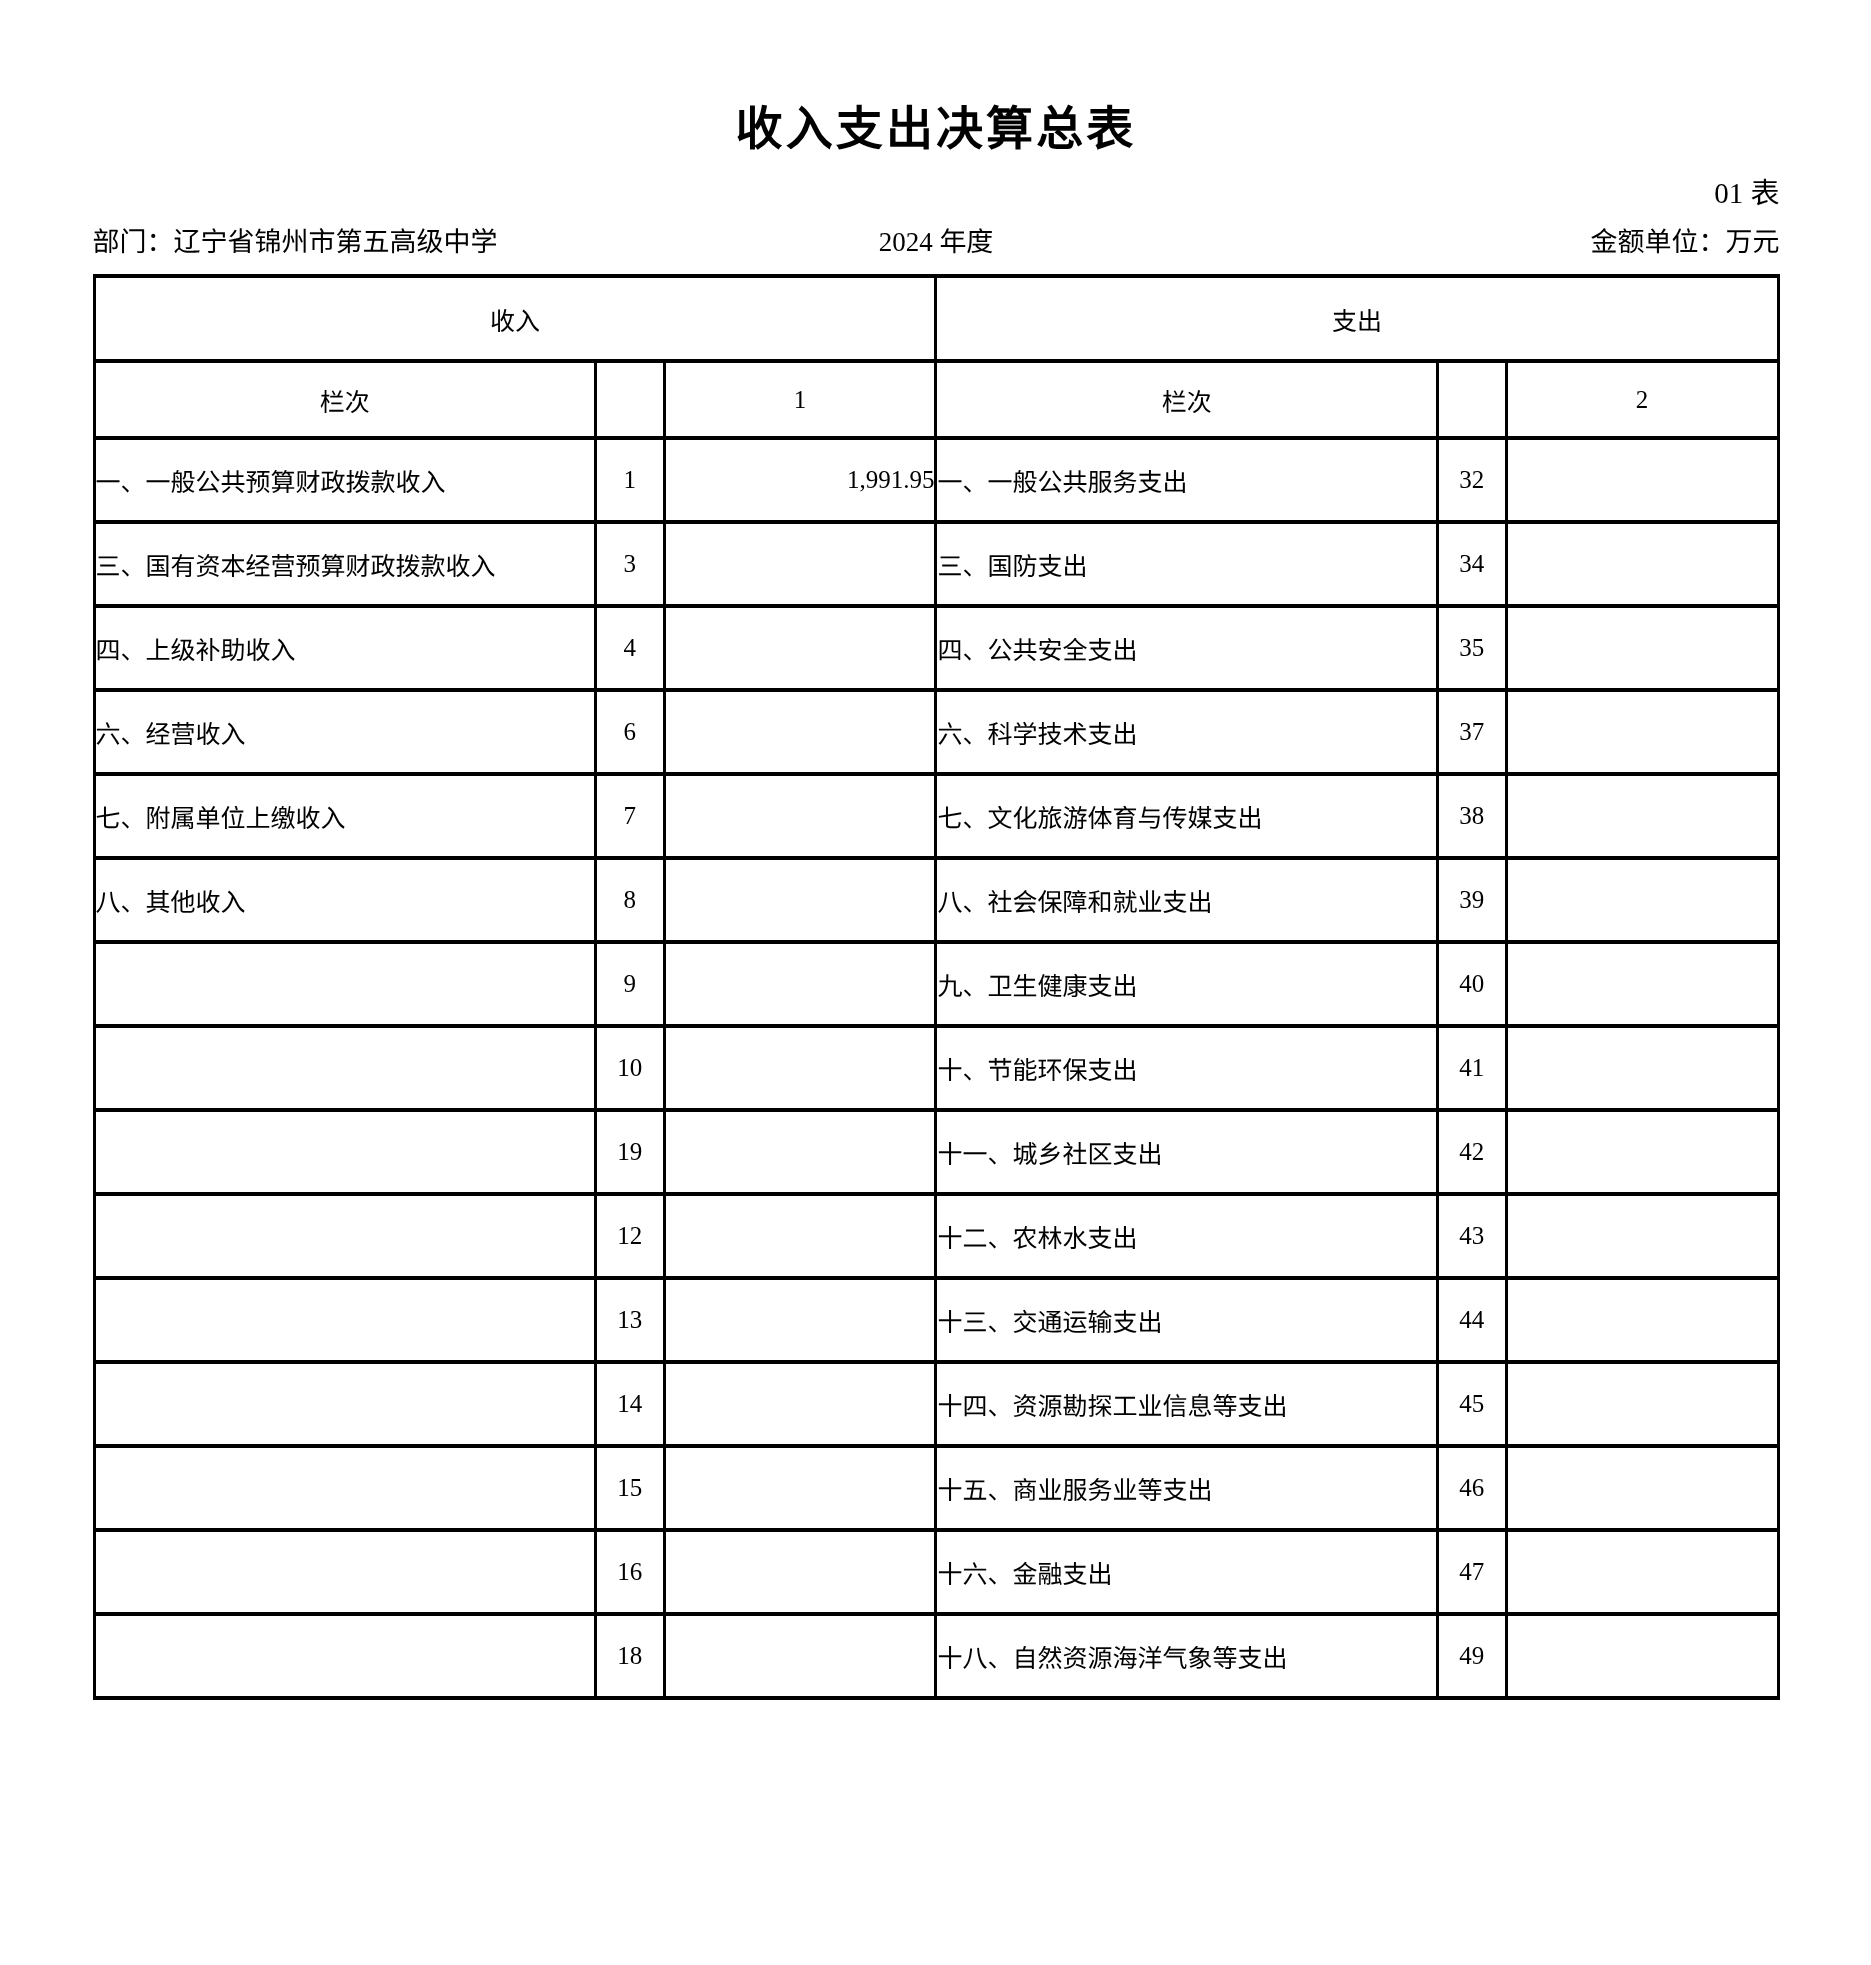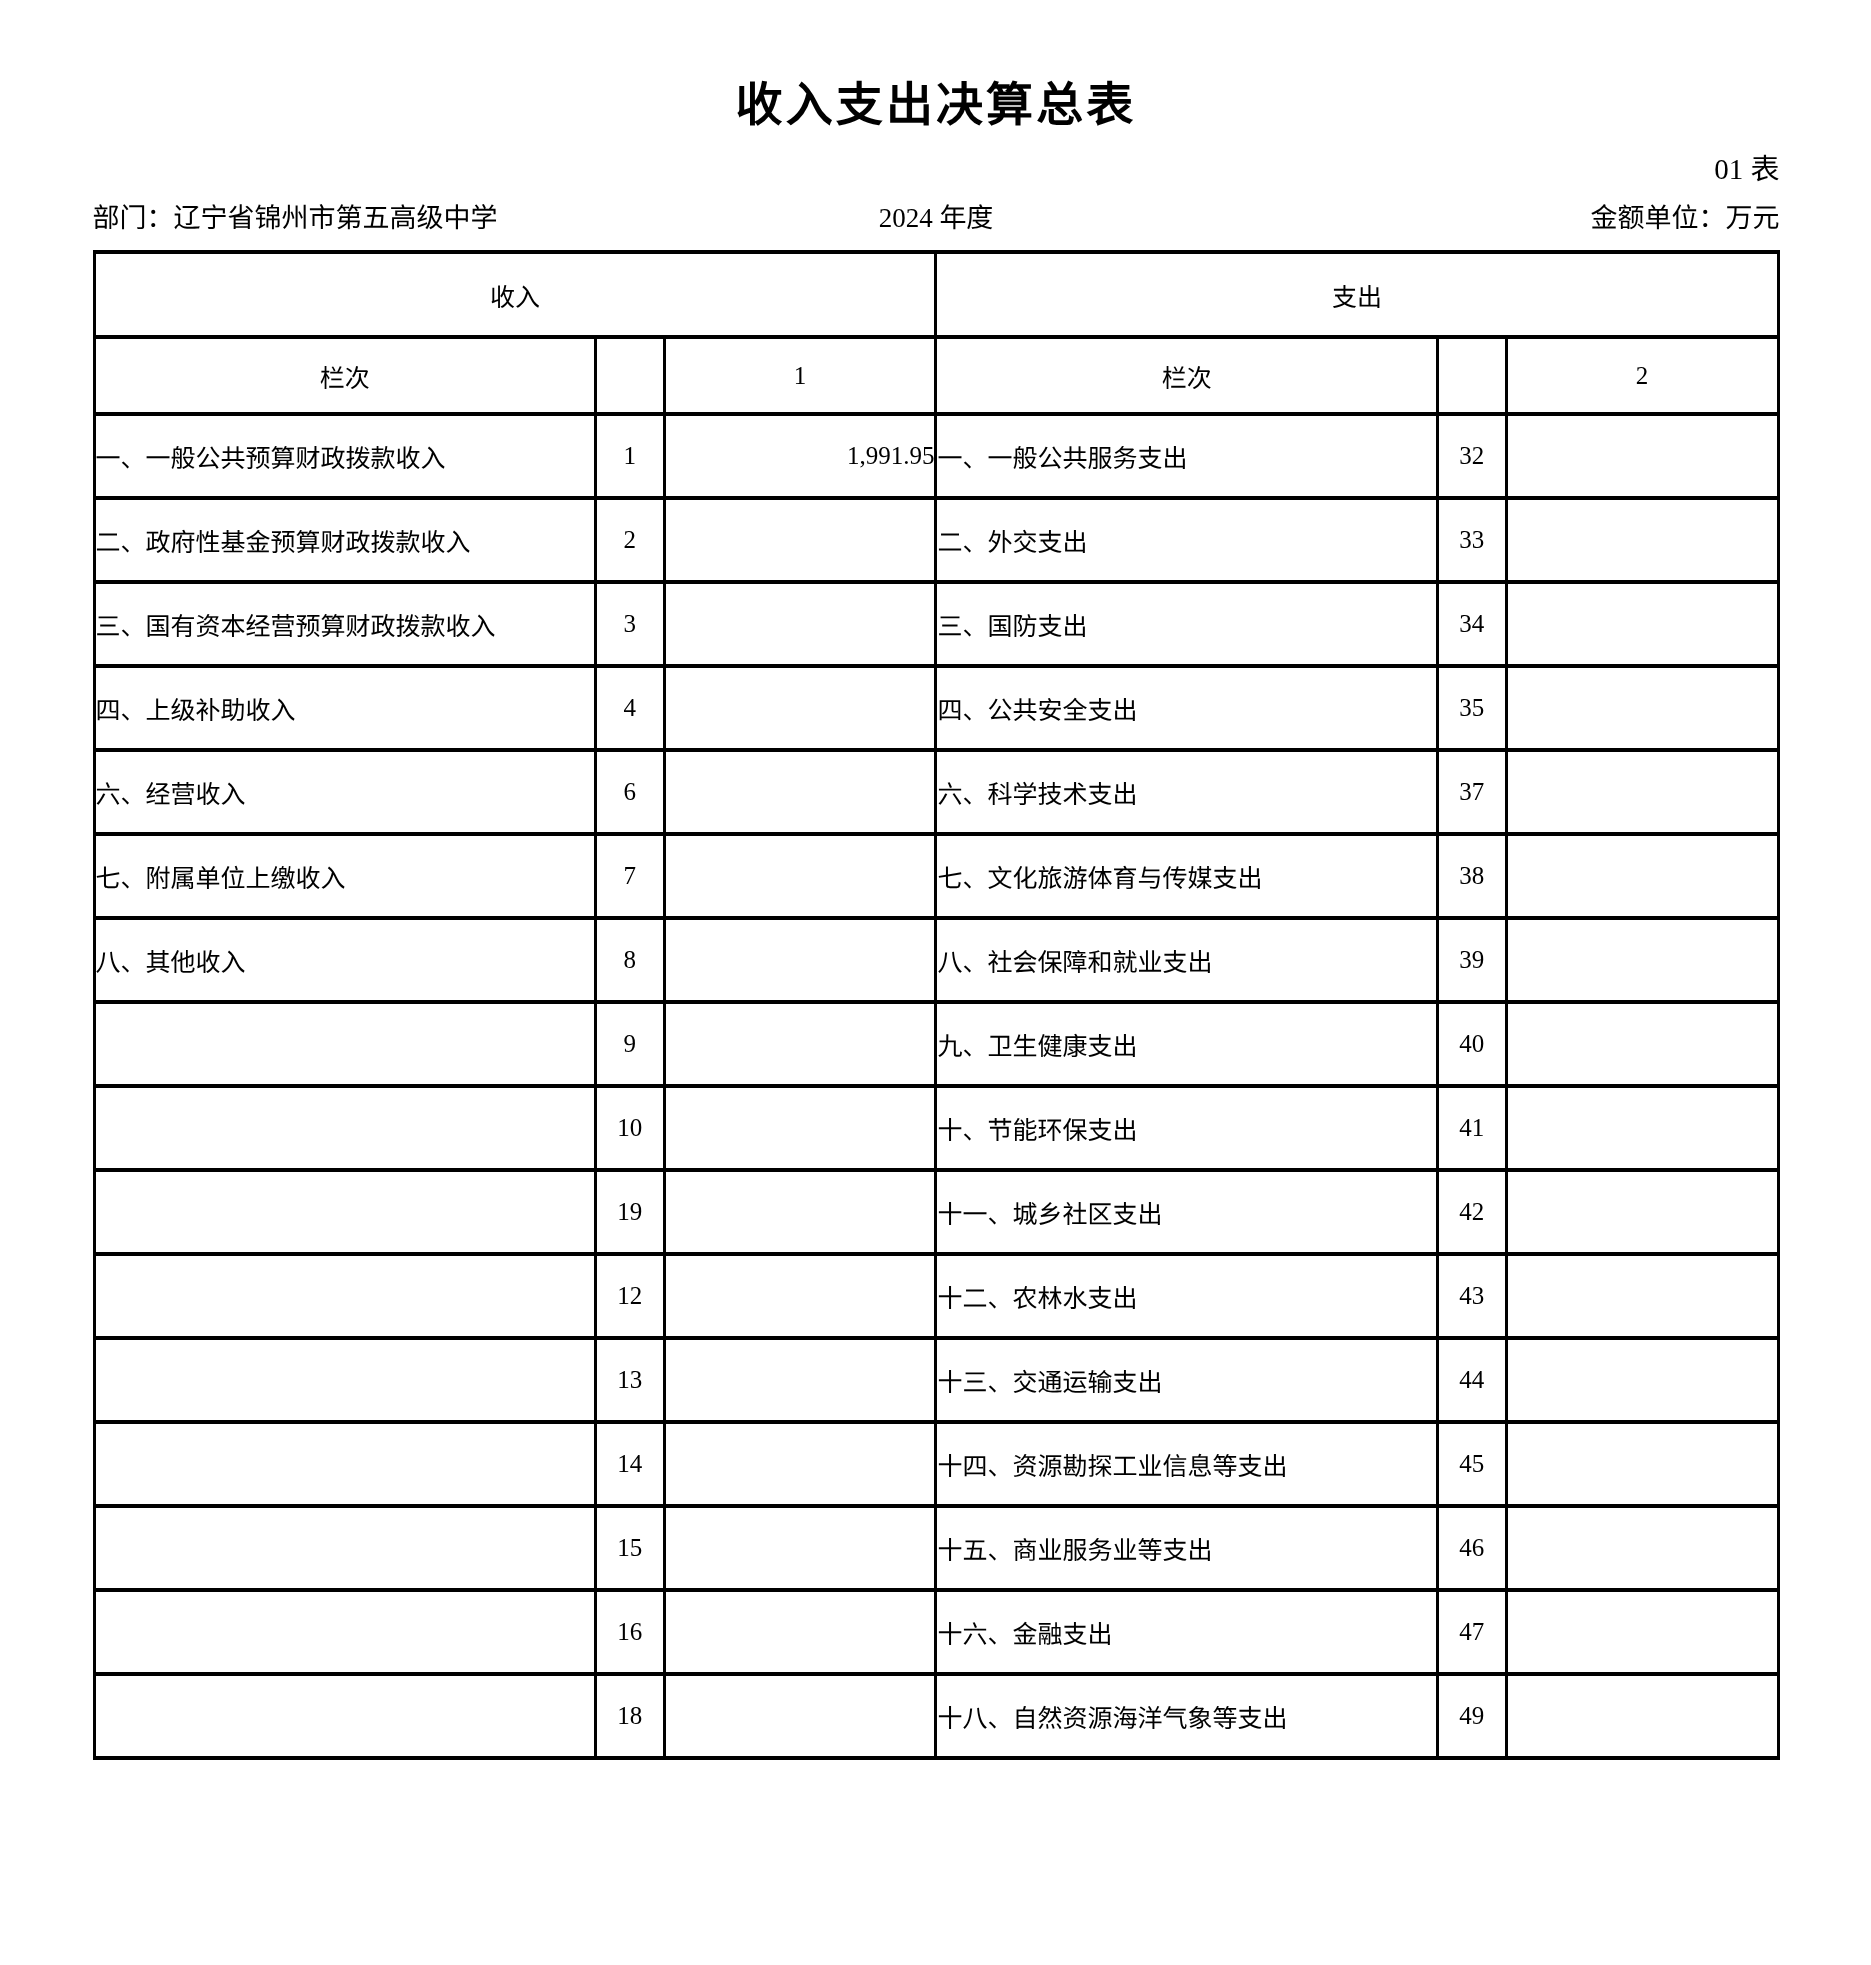--- a/index.html
+++ b/index.html
@@ -13,21 +13,21 @@
     height: 2647px;
     overflow: hidden;
     font-family: "Liberation Serif", "DejaVu Serif", serif;
   }
   .sheet {
     width: 1687px;
     margin: 0 auto;
     position: relative;
   }
   .doc-title {
-    padding-top: 74px;
+    padding-top: 98px;
     font-size: 47px;
     line-height: 1.3;
     font-weight: bold;
     text-align: center;
     letter-spacing: 3.1px;
     font-family: "Liberation Sans", "DejaVu Sans", sans-serif;
   }
   .table-no {
     margin-top: 18px;
     text-align: right;
@@ -117,28 +117,20 @@
     <tbody>
         <tr>
           <td class="item">一、一般公共预算财政拨款收入</td>
           <td class="rowno">1</td>
           <td class="amount">1,991.95</td>
           <td class="item">一、一般公共服务支出</td>
           <td class="rowno">32</td>
           <td class="amount"></td>
         </tr>
         <tr>
-          <td class="item">二、政府性基金预算财政拨款收入</td>
-          <td class="rowno">2</td>
-          <td class="amount"></td>
-          <td class="item">二、外交支出</td>
-          <td class="rowno">33</td>
-          <td class="amount"></td>
-        </tr>
-        <tr>
           <td class="item">三、国有资本经营预算财政拨款收入</td>
           <td class="rowno">3</td>
           <td class="amount"></td>
           <td class="item">三、国防支出</td>
           <td class="rowno">34</td>
           <td class="amount"></td>
         </tr>
         <tr>
           <td class="item">四、上级补助收入</td>
           <td class="rowno">4</td>

